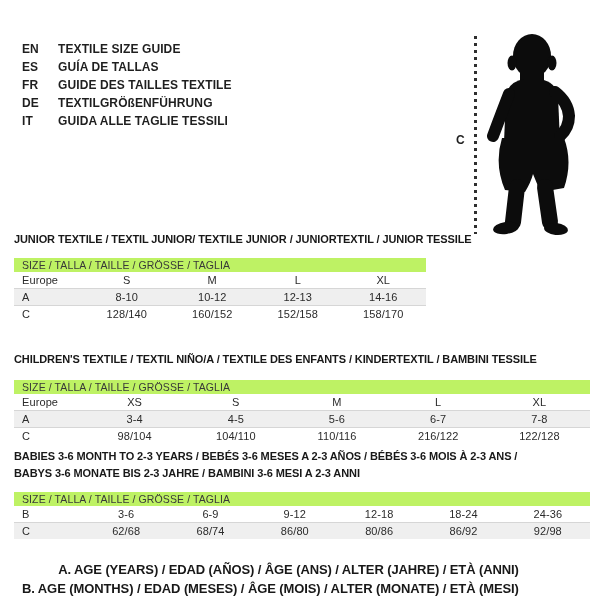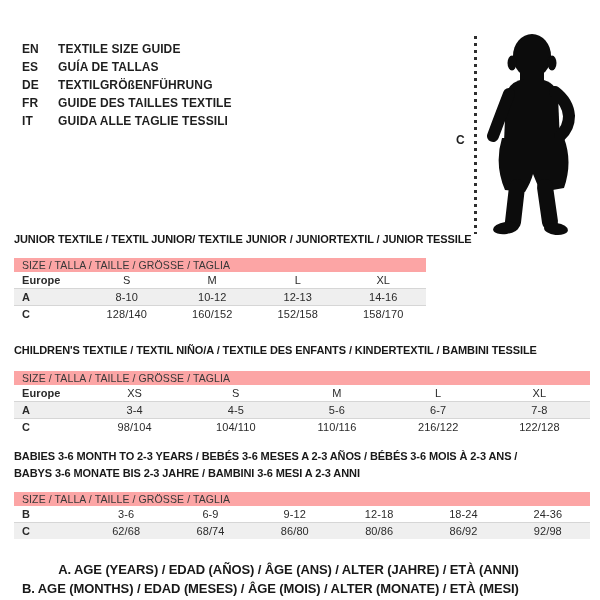--- a/index.html
+++ b/index.html
@@ -18,60 +18,60 @@
   .figure-line {
     position:absolute; left:474px; top:9px; width:3px; height:198px;
     background:repeating-linear-gradient(to bottom, #2e2e2e 0 3px, transparent 3px 7px);
   }
   .figure-label { position:absolute; left:456px; top:106px; font-weight:bold; font-size:12px; }
   .baby-svg { position:absolute; left:480px; top:5px; }
 
   
   .section { position:absolute; left:14px; }
   .sec-junior   { top:204px; width:412px; }
-  .sec-children { top:315px; width:576px; }
+  .sec-children { top:324px; width:576px; }
   .sec-babies   { top:421px; width:576px; }
   .sec-title { font-weight:bold; font-size:11px; line-height:17px; letter-spacing:-0.1px; white-space:nowrap; color:#181818; }
   .size-bar {
-    background:#fca5a5; color:#383838; font-size:10.5px; height:14px; line-height:14px;
+    background:#bef264; color:#383838; font-size:10.5px; height:14px; line-height:14px;
     padding-left:8px; letter-spacing:.1px;
   }
   .mt10 { margin-top:10px; } .mt12 { margin-top:12px; }
   .tbl { display:table; width:100%; table-layout:fixed; border-collapse:collapse; font-size:11px; color:#2b2b2b; }
   .tr  { display:table-row; }
   .td  { display:table-cell; height:16px; vertical-align:middle; text-align:center; letter-spacing:.1px; }
   .tr:not(:first-child) .td { border-top:1px solid #d6d6d6; }
   .tr.shaded .td { background:#efefef; }
-  .td.lbl { width:62px; text-align:left; padding-left:8px;font-weight:bold; }
+  .td.lbl { width:62px; text-align:left; padding-left:8px; }
 
   
   .footnotes { position:absolute; left:22px; top:534px; }
   .footnote { font-weight:bold; font-size:13px; line-height:18.5px; letter-spacing:-0.1px; white-space:nowrap; color:#181818;text-align:right; }
 </style>
 </head>
 <body>
 
 <div class="page">
 
   <div class="lang-block">
     <div class="lang-row">
       <span class="lang-code">EN</span>
       <span class="lang-label">TEXTILE SIZE GUIDE</span>
     </div>
     <div class="lang-row">
       <span class="lang-code">ES</span>
       <span class="lang-label">GUÍA DE TALLAS</span>
     </div>
     <div class="lang-row">
+      <span class="lang-code">FR</span>
+      <span class="lang-label">GUIDE DES TAILLES TEXTILE</span>
+    </div>
+    <div class="lang-row">
       <span class="lang-code">DE</span>
       <span class="lang-label">TEXTILGRÖßENFÜHRUNG</span>
-    </div>
-    <div class="lang-row">
-      <span class="lang-code">FR</span>
-      <span class="lang-label">GUIDE DES TAILLES TEXTILE</span>
     </div>
     <div class="lang-row">
       <span class="lang-code">IT</span>
       <span class="lang-label">GUIDA ALLE TAGLIE TESSILI</span>
     </div>
   </div>
 
   <div class="figure-line"></div>
   <div class="figure-label">C</div>
   <svg class="baby-svg" width="115" height="205" viewBox="0 0 115 205" aria-hidden="true">

